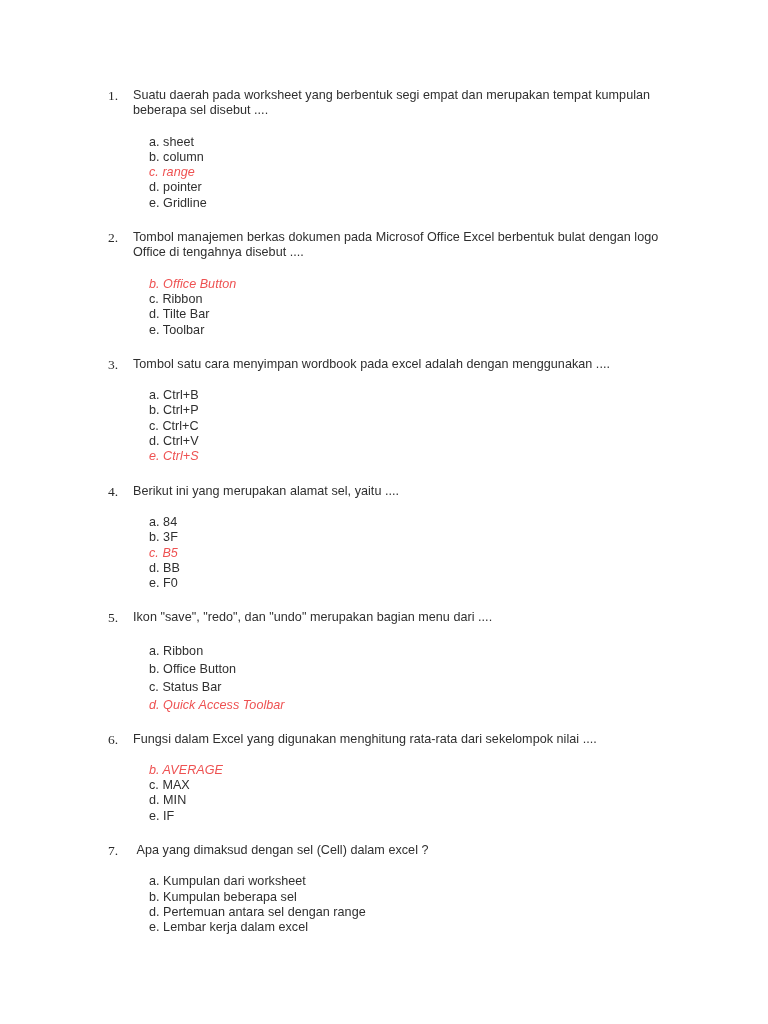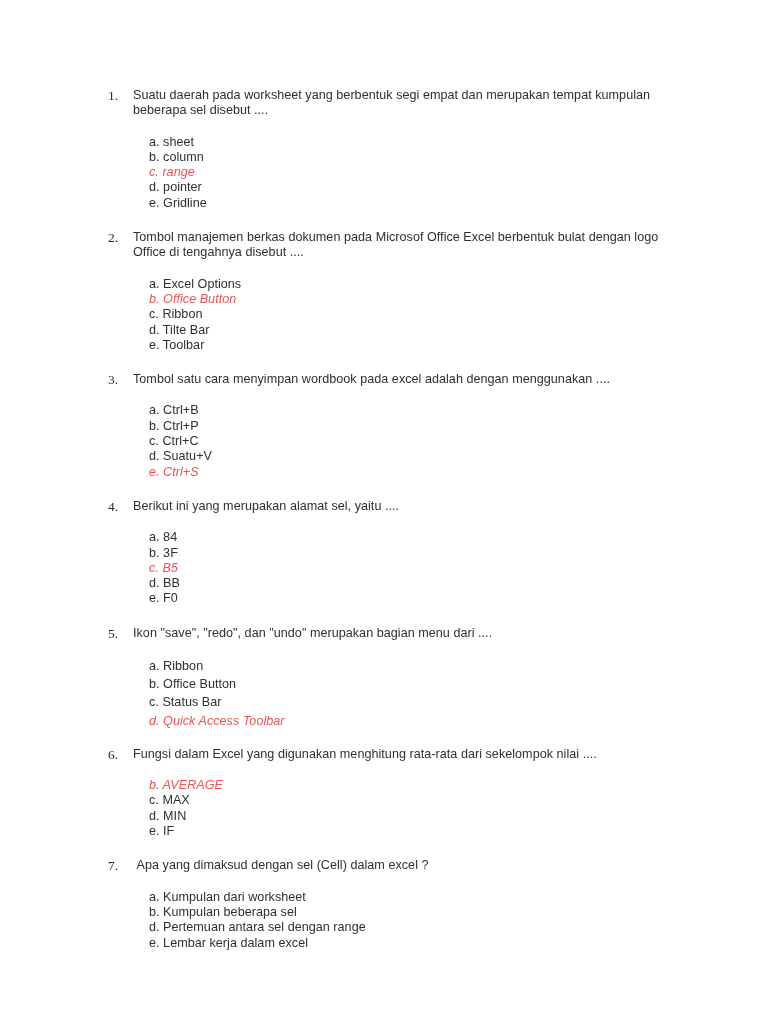--- a/index.html
+++ b/index.html
@@ -93,38 +93,37 @@
         <li class="option">e. Gridline</li>
       </ul>
     </div>
 
     <div class="question-block">
       <div class="question-row">
         <div class="q-number">2.</div>
         <div class="q-text">Tombol manajemen berkas dokumen pada Microsof Office Excel berbentuk bulat dengan logo Office di tengahnya disebut ....</div>
       </div>
       <ul class="options">
-        <li class="option">a. Excel Options</li>
         <li class="option answer">b. Office Button</li>
         <li class="option">c. Ribbon</li>
         <li class="option">d. Tilte Bar</li>
         <li class="option">e. Toolbar</li>
       </ul>
     </div>
 
     <div class="question-block">
       <div class="question-row">
         <div class="q-number">3.</div>
         <div class="q-text">Tombol satu cara menyimpan wordbook pada excel adalah dengan menggunakan ....</div>
       </div>
       <ul class="options">
         <li class="option">a. Ctrl+B</li>
         <li class="option">b. Ctrl+P</li>
         <li class="option">c. Ctrl+C</li>
-        <li class="option">d. Suatu+V</li>
+        <li class="option">d. Ctrl+V</li>
         <li class="option answer">e. Ctrl+S</li>
       </ul>
     </div>
 
     <div class="question-block">
       <div class="question-row">
         <div class="q-number">4.</div>
         <div class="q-text">Berikut ini yang merupakan alamat sel, yaitu ....</div>
       </div>
       <ul class="options">

